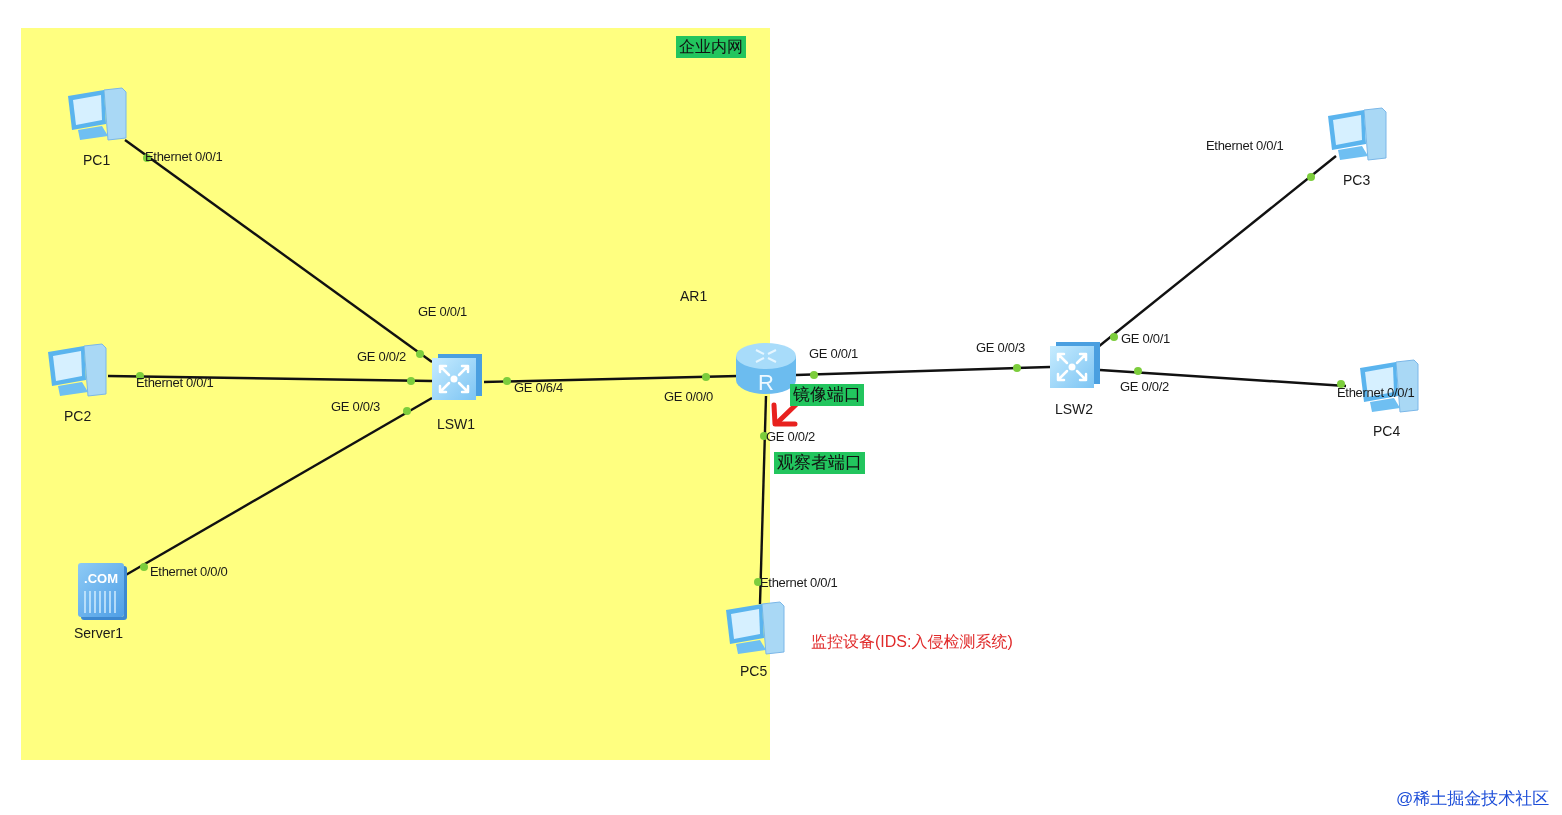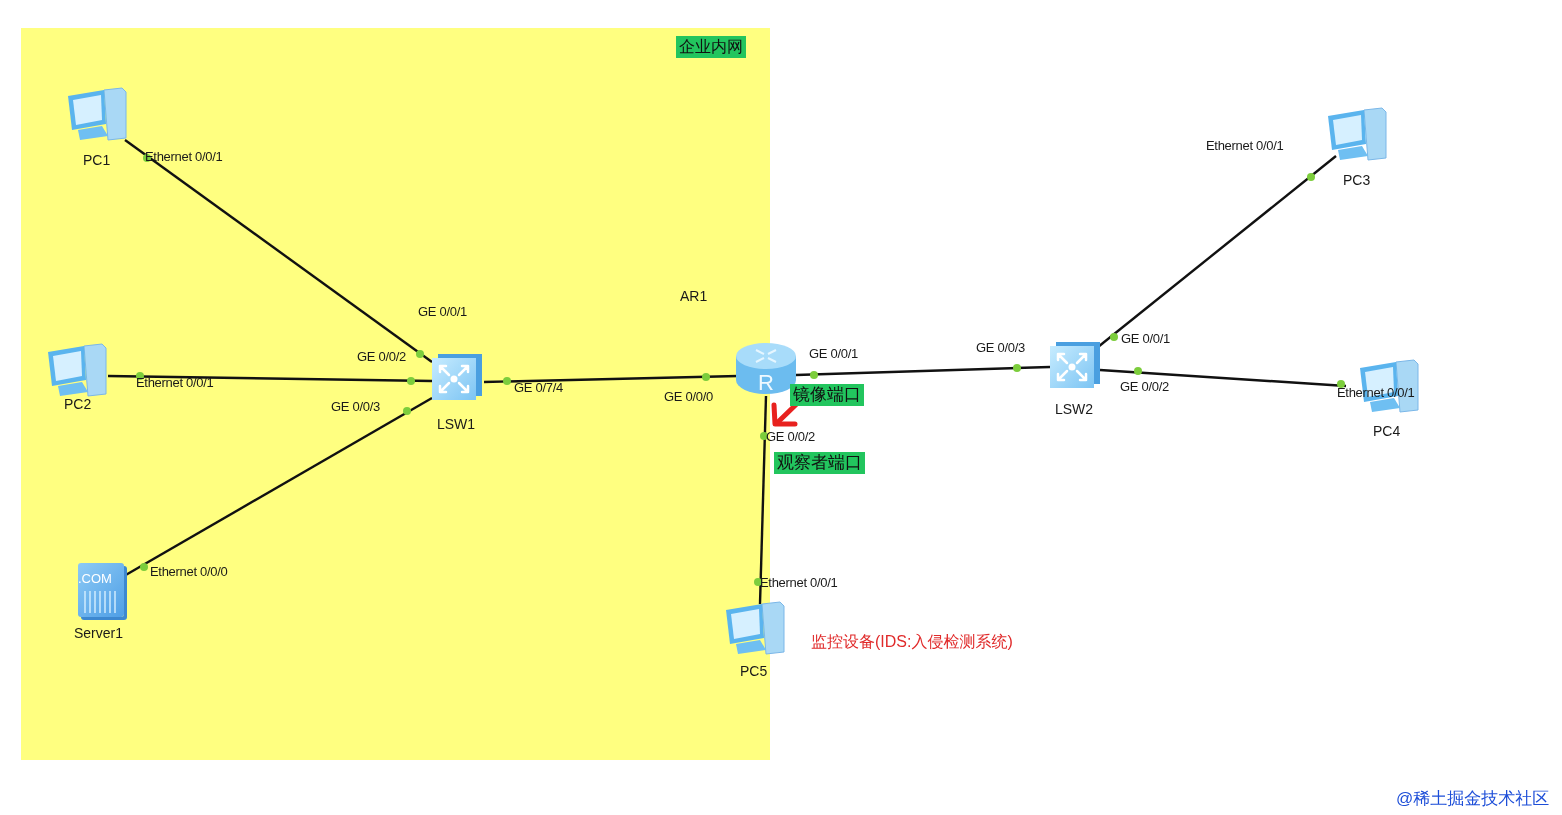--- a/index.html
+++ b/index.html
@@ -66,24 +66,24 @@
     <path d="M14 46 L38 42 L44 52 L16 56 Z" fill="#6fbff2"></path>
   </svg>
   <div class="node-name" style="left:83px; top:152px;">PC1</div>
 
   <svg class="icon" style="left:44px; top:340px;" width="68" height="60" viewBox="0 0 68 60">
     <path d="M40 6 L58 4 L62 8 L62 54 L44 56 Z" fill="#a9d8f5" stroke="#7bb7e8"></path>
     <path d="M4 12 L40 6 L42 40 L8 46 Z" fill="#5ab4ee"></path>
     <path d="M9 16 L37 11 L38 36 L12 41 Z" fill="#d6f0ff"></path>
     <path d="M14 46 L38 42 L44 52 L16 56 Z" fill="#6fbff2"></path>
   </svg>
-  <div class="node-name" style="left:64px; top:396px;">PC2</div>
+  <div class="node-name" style="left:64px; top:408px;">PC2</div>
 
   <div class="icon" style="left:78px; top:563px; width:46px; height:54px; background:linear-gradient(135deg,#8dcaf5,#4f9fe6); border-radius:3px; box-shadow:3px 3px 0 #3d88d0;">
-    <div style="color:#fff; font-weight:normal; font-size:13px; margin-top:8px;">.COM</div>
+    <div style="color:#fff; font-weight:bold; font-size:13px; text-align:center; margin-top:8px;">.COM</div>
     <div style="margin:5px 6px 0 6px; height:22px; background:repeating-linear-gradient(90deg,#d6efff 0 2px, transparent 2px 5px); opacity:0.7;"></div>
   </div>
   <div class="node-name" style="left:74px; top:625px;">Server1</div>
 
   <div class="icon" style="left:432px; top:358px; width:44px; height:42px; background:linear-gradient(135deg,#c7ecff,#7cc4f3); box-shadow:6px -4px 0 #4a9fe0;">
     <svg width="44" height="42" viewBox="0 0 44 42">
       <g stroke="#fff" stroke-width="2.5" fill="none" stroke-linecap="round">
         <path d="M8 8 L17 17 M8 8 L8 14 M8 8 L14 8"></path>
         <path d="M36 8 L27 17 M36 8 L36 14 M36 8 L30 8"></path>
         <path d="M8 34 L17 25 M8 34 L8 28 M8 34 L14 34"></path>
@@ -140,21 +140,21 @@
     <path d="M14 46 L38 42 L44 52 L16 56 Z" fill="#6fbff2"></path>
   </svg>
   <div class="node-name" style="left:1373px; top:423px;">PC4</div>
 
   <div class="lbl" style="left:145px; top:149px;">Ethernet 0/0/1</div>
   <div class="lbl" style="left:136px; top:375px;">Ethernet 0/0/1</div>
   <div class="lbl" style="left:150px; top:564px;text-align:center;">Ethernet 0/0/0</div>
   <div class="lbl" style="left:418px; top:304px;">GE 0/0/1</div>
   <div class="lbl" style="left:357px; top:349px;">GE 0/0/2</div>
   <div class="lbl" style="left:331px; top:399px;">GE 0/0/3</div>
-  <div class="lbl" style="left:514px; top:380px;">GE 0/7/4</div>
+  <div class="lbl" style="left:514px; top:380px;">GE 0/6/4</div>
   <div class="lbl" style="left:664px; top:389px;">GE 0/0/0</div>
   <div class="lbl" style="left:809px; top:346px;">GE 0/0/1</div>
   <div class="lbl" style="left:766px; top:429px;">GE 0/0/2</div>
   <div class="lbl" style="left:976px; top:340px;">GE 0/0/3</div>
   <div class="lbl" style="left:1121px; top:331px;">GE 0/0/1</div>
   <div class="lbl" style="left:1120px; top:379px;">GE 0/0/2</div>
   <div class="lbl" style="left:1206px; top:138px;">Ethernet 0/0/1</div>
   <div class="lbl" style="left:1337px; top:385px;">Ethernet 0/0/1</div>
   <div class="lbl" style="left:760px; top:575px;">Ethernet 0/0/1</div>
 

